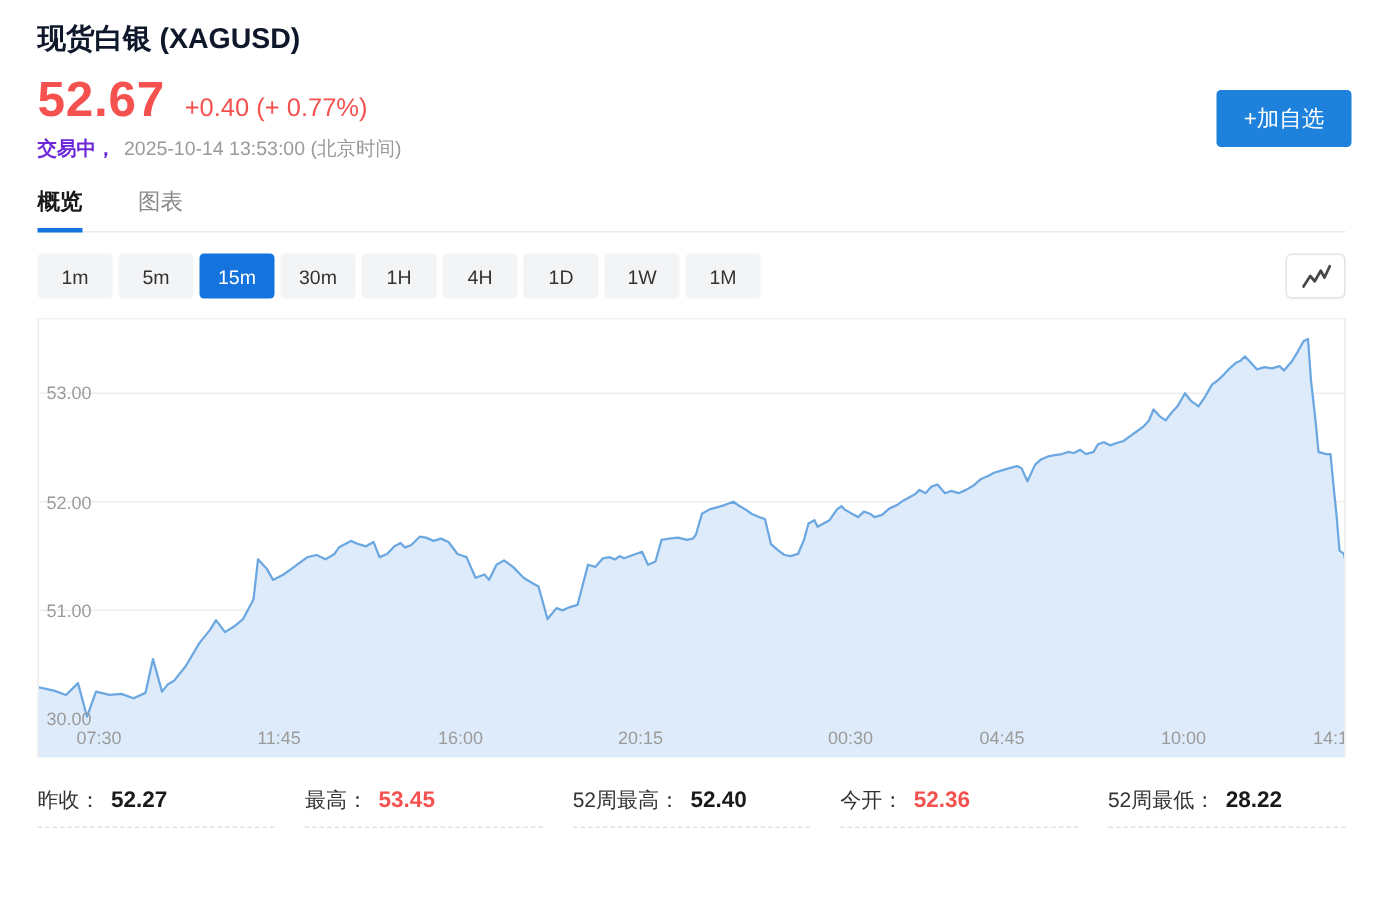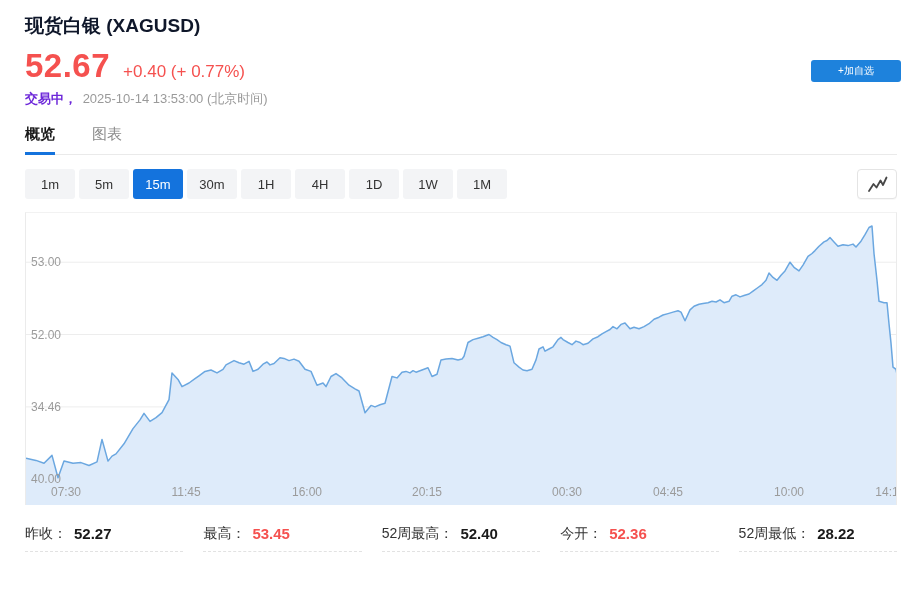--- a/index.html
+++ b/index.html
@@ -11,22 +11,22 @@
   body{width:919px;height:603px;background:#fff;overflow:hidden;position:relative;
        font-family:"Liberation Sans","DejaVu Sans",sans-serif;color:#1b1b1b;}
   .page{padding:0 22px 0 25px;position:relative;}
 
   .title{margin:13px 0 0;font-size:19px;font-weight:700;color:#0f172a;}
   .price-row{margin-top:8px;display:flex;align-items:baseline;}
   .price{font-size:33px;font-weight:700;color:var(--red);letter-spacing:.5px;}
   .change{font-size:17px;color:var(--red);margin-left:13px;}
   .status-row{margin-top:5px;font-size:13px;color:#9a9a9a;}
   .status-label{color:#6d28d9;font-weight:700;margin-right:2px;text-align:right;}
-  .watchlist-btn{position:absolute;top:47px;right:18px;width:90px;height:22px;
-       background:var(--btn-blue);color:#fff;font-size:10px;border:none;border-radius:3px;cursor:pointer;}
+  .watchlist-btn{position:absolute;top:47px;right:18px;width:90px;height:38px;
+       background:var(--btn-blue);color:#fff;font-size:15px;border:none;border-radius:3px;cursor:pointer;}
 
   .tabs{margin-top:17px;display:flex;gap:37px;border-bottom:1px solid #eaeaea;}
   .tab{font-size:15px;color:#8a8a8a;padding-bottom:10px;cursor:pointer;}
   .tab.active{color:#1a1a1a;font-weight:700;border-bottom:3px solid var(--accent);margin-bottom:-1px;padding-bottom:8px;}
 
   .toolbar{margin-top:14px;display:flex;justify-content:space-between;align-items:center;width:872px;}
   .ranges{display:flex;gap:4px;}
   .range-btn{width:50px;height:30px;display:flex;align-items:center;justify-content:center;
        background:#f3f4f6;border-radius:3px;font-size:13px;color:#333;cursor:pointer;}
   .range-btn.active{background:var(--accent);color:#fff;font-weight:400;}
@@ -95,22 +95,22 @@
       <svg width="872" height="293">
         <line x1="0" x2="872" y1="49.19506172839508" y2="49.19506172839508" stroke="#ededed" stroke-width="1"></line>
         <line x1="0" x2="872" y1="121.5407407407408" y2="121.5407407407408" stroke="#ededed" stroke-width="1"></line>
         <line x1="0" x2="872" y1="193.88641975308653" y2="193.88641975308653" stroke="#ededed" stroke-width="1"></line>
         <line x1="0" x2="872" y1="266.2320987654323" y2="266.2320987654323" stroke="#ededed" stroke-width="1"></line>
         <path d="M0.0,245.3L10.0,247.4L18.0,250.3L26.0,242.4L32.0,264.8L38.0,248.1L47.0,250.3L55.0,249.6L63.0,252.5L71.0,248.9L76.0,226.4L82.0,248.1L86.0,243.1L90.0,240.9L98.0,230.8L107.0,215.6L114.0,206.9L118.0,200.4L124.0,208.4L130.0,204.7L136.0,199.7L143.0,186.7L146.0,159.9L152.0,166.4L156.0,173.6L163.0,170.0L169.0,165.7L173.0,162.8L179.0,158.4L185.0,157.0L191.0,159.9L197.0,156.3L200.0,151.9L208.0,147.6L213.0,149.8L218.0,151.2L223.0,148.3L227.0,158.4L232.0,156.3L237.0,151.2L241.0,149.0L244.0,151.9L248.0,150.5L254.0,144.7L258.0,145.4L263.0,147.6L268.0,146.1L273.0,148.3L279.0,156.3L285.0,158.4L291.0,172.2L297.0,170.0L300.0,173.6L305.0,163.5L310.0,160.6L316.0,164.9L323.0,172.2L329.0,175.8L333.0,178.0L339.0,199.7L345.0,192.4L349.0,193.9L354.0,191.7L359.0,190.3L366.0,163.5L371.0,164.9L376.0,159.2L380.0,158.4L384.0,159.9L387.0,157.7L390.0,159.2L396.0,157.0L402.0,154.8L406.0,163.5L411.0,161.3L415.0,146.9L420.0,146.1L426.0,145.4L432.0,146.9L436.0,146.1L438.0,143.2L442.0,129.5L447.0,126.6L452.0,125.2L457.0,123.7L463.0,121.5L467.0,124.4L471.0,126.6L475.0,129.5L480.0,131.7L484.0,133.1L488.0,149.8L493.0,154.1L497.0,157.0L501.0,157.7L506.0,156.3L510.0,146.9L513.0,136.0L517.0,133.8L519.0,138.2L523.0,136.0L527.0,133.8L532.0,126.6L535.0,124.4L537.0,126.6L542.0,129.5L546.0,131.7L550.0,128.1L554.0,129.5L557.0,131.7L562.0,130.2L567.0,125.9L572.0,123.7L576.0,120.8L580.0,118.6L584.0,116.5L587.0,113.6L591.0,115.8L595.0,111.4L599.0,110.0L604.0,115.8L608.0,114.3L613.0,115.8L618.0,113.6L623.0,110.7L628.0,106.3L633.0,104.2L637.0,102.0L642.0,100.6L647.0,99.1L652.0,97.7L655.0,99.1L659.0,107.8L664.0,96.9L668.0,93.3L673.0,91.2L677.0,90.4L682.0,89.7L686.0,88.3L690.0,89.0L694.0,86.8L698.0,89.7L703.0,88.3L706.0,83.2L710.0,81.8L714.0,83.9L718.0,82.5L723.0,81.0L727.0,78.1L732.0,74.5L736.0,71.6L740.0,67.3L743.0,60.0L747.0,64.4L751.0,67.3L755.0,62.2L759.0,57.9L764.0,49.2L768.0,54.3L773.0,57.9L777.0,52.1L782.0,43.4L786.0,40.5L789.0,37.6L793.0,33.3L798.0,28.9L801.0,27.5L804.0,24.6L808.0,28.9L812.0,33.3L817.0,31.8L822.0,32.6L827.0,31.1L830.0,34.0L835.0,28.2L839.0,21.7L843.0,14.5L846.0,13.0L848.0,40.5L851.0,67.3L853.0,88.3L858.0,89.7L861.0,89.7L863.0,110.7L865.0,130.2L867.0,154.1L870.0,156.3L872.0,166.4L872,293L0,293Z" fill="#deebfa" stroke="none"></path>
         <path d="M0.0,245.3L10.0,247.4L18.0,250.3L26.0,242.4L32.0,264.8L38.0,248.1L47.0,250.3L55.0,249.6L63.0,252.5L71.0,248.9L76.0,226.4L82.0,248.1L86.0,243.1L90.0,240.9L98.0,230.8L107.0,215.6L114.0,206.9L118.0,200.4L124.0,208.4L130.0,204.7L136.0,199.7L143.0,186.7L146.0,159.9L152.0,166.4L156.0,173.6L163.0,170.0L169.0,165.7L173.0,162.8L179.0,158.4L185.0,157.0L191.0,159.9L197.0,156.3L200.0,151.9L208.0,147.6L213.0,149.8L218.0,151.2L223.0,148.3L227.0,158.4L232.0,156.3L237.0,151.2L241.0,149.0L244.0,151.9L248.0,150.5L254.0,144.7L258.0,145.4L263.0,147.6L268.0,146.1L273.0,148.3L279.0,156.3L285.0,158.4L291.0,172.2L297.0,170.0L300.0,173.6L305.0,163.5L310.0,160.6L316.0,164.9L323.0,172.2L329.0,175.8L333.0,178.0L339.0,199.7L345.0,192.4L349.0,193.9L354.0,191.7L359.0,190.3L366.0,163.5L371.0,164.9L376.0,159.2L380.0,158.4L384.0,159.9L387.0,157.7L390.0,159.2L396.0,157.0L402.0,154.8L406.0,163.5L411.0,161.3L415.0,146.9L420.0,146.1L426.0,145.4L432.0,146.9L436.0,146.1L438.0,143.2L442.0,129.5L447.0,126.6L452.0,125.2L457.0,123.7L463.0,121.5L467.0,124.4L471.0,126.6L475.0,129.5L480.0,131.7L484.0,133.1L488.0,149.8L493.0,154.1L497.0,157.0L501.0,157.7L506.0,156.3L510.0,146.9L513.0,136.0L517.0,133.8L519.0,138.2L523.0,136.0L527.0,133.8L532.0,126.6L535.0,124.4L537.0,126.6L542.0,129.5L546.0,131.7L550.0,128.1L554.0,129.5L557.0,131.7L562.0,130.2L567.0,125.9L572.0,123.7L576.0,120.8L580.0,118.6L584.0,116.5L587.0,113.6L591.0,115.8L595.0,111.4L599.0,110.0L604.0,115.8L608.0,114.3L613.0,115.8L618.0,113.6L623.0,110.7L628.0,106.3L633.0,104.2L637.0,102.0L642.0,100.6L647.0,99.1L652.0,97.7L655.0,99.1L659.0,107.8L664.0,96.9L668.0,93.3L673.0,91.2L677.0,90.4L682.0,89.7L686.0,88.3L690.0,89.0L694.0,86.8L698.0,89.7L703.0,88.3L706.0,83.2L710.0,81.8L714.0,83.9L718.0,82.5L723.0,81.0L727.0,78.1L732.0,74.5L736.0,71.6L740.0,67.3L743.0,60.0L747.0,64.4L751.0,67.3L755.0,62.2L759.0,57.9L764.0,49.2L768.0,54.3L773.0,57.9L777.0,52.1L782.0,43.4L786.0,40.5L789.0,37.6L793.0,33.3L798.0,28.9L801.0,27.5L804.0,24.6L808.0,28.9L812.0,33.3L817.0,31.8L822.0,32.6L827.0,31.1L830.0,34.0L835.0,28.2L839.0,21.7L843.0,14.5L846.0,13.0L848.0,40.5L851.0,67.3L853.0,88.3L858.0,89.7L861.0,89.7L863.0,110.7L865.0,130.2L867.0,154.1L870.0,156.3L872.0,166.4" fill="none" stroke="#6ba7e0" stroke-width="1.5" stroke-linejoin="round"></path>
       </svg>
       <span class="ylab" style="top: 42.1951px;">53.00</span>
       <span class="ylab" style="top: 114.541px;">52.00</span>
-      <span class="ylab" style="top: 186.886px;">34.46</span>
-      <span class="ylab" style="top: 259.232px;">40.00</span>
+      <span class="ylab" style="top: 186.886px;">51.00</span>
+      <span class="ylab" style="top: 259.232px;">30.00</span>
       <span class="xlab" style="left: 40px;">07:30</span>
       <span class="xlab" style="left: 160px;">11:45</span>
       <span class="xlab" style="left: 281px;">16:00</span>
       <span class="xlab" style="left: 401px; text-align: center;">20:15</span>
       <span class="xlab" style="left: 541px;">00:30</span>
       <span class="xlab" style="left: 642px;">04:45</span>
       <span class="xlab" style="left: 763px;">10:00</span>
       <span class="xlab" style="left: 861px;">14:1</span>
     </div>
 

